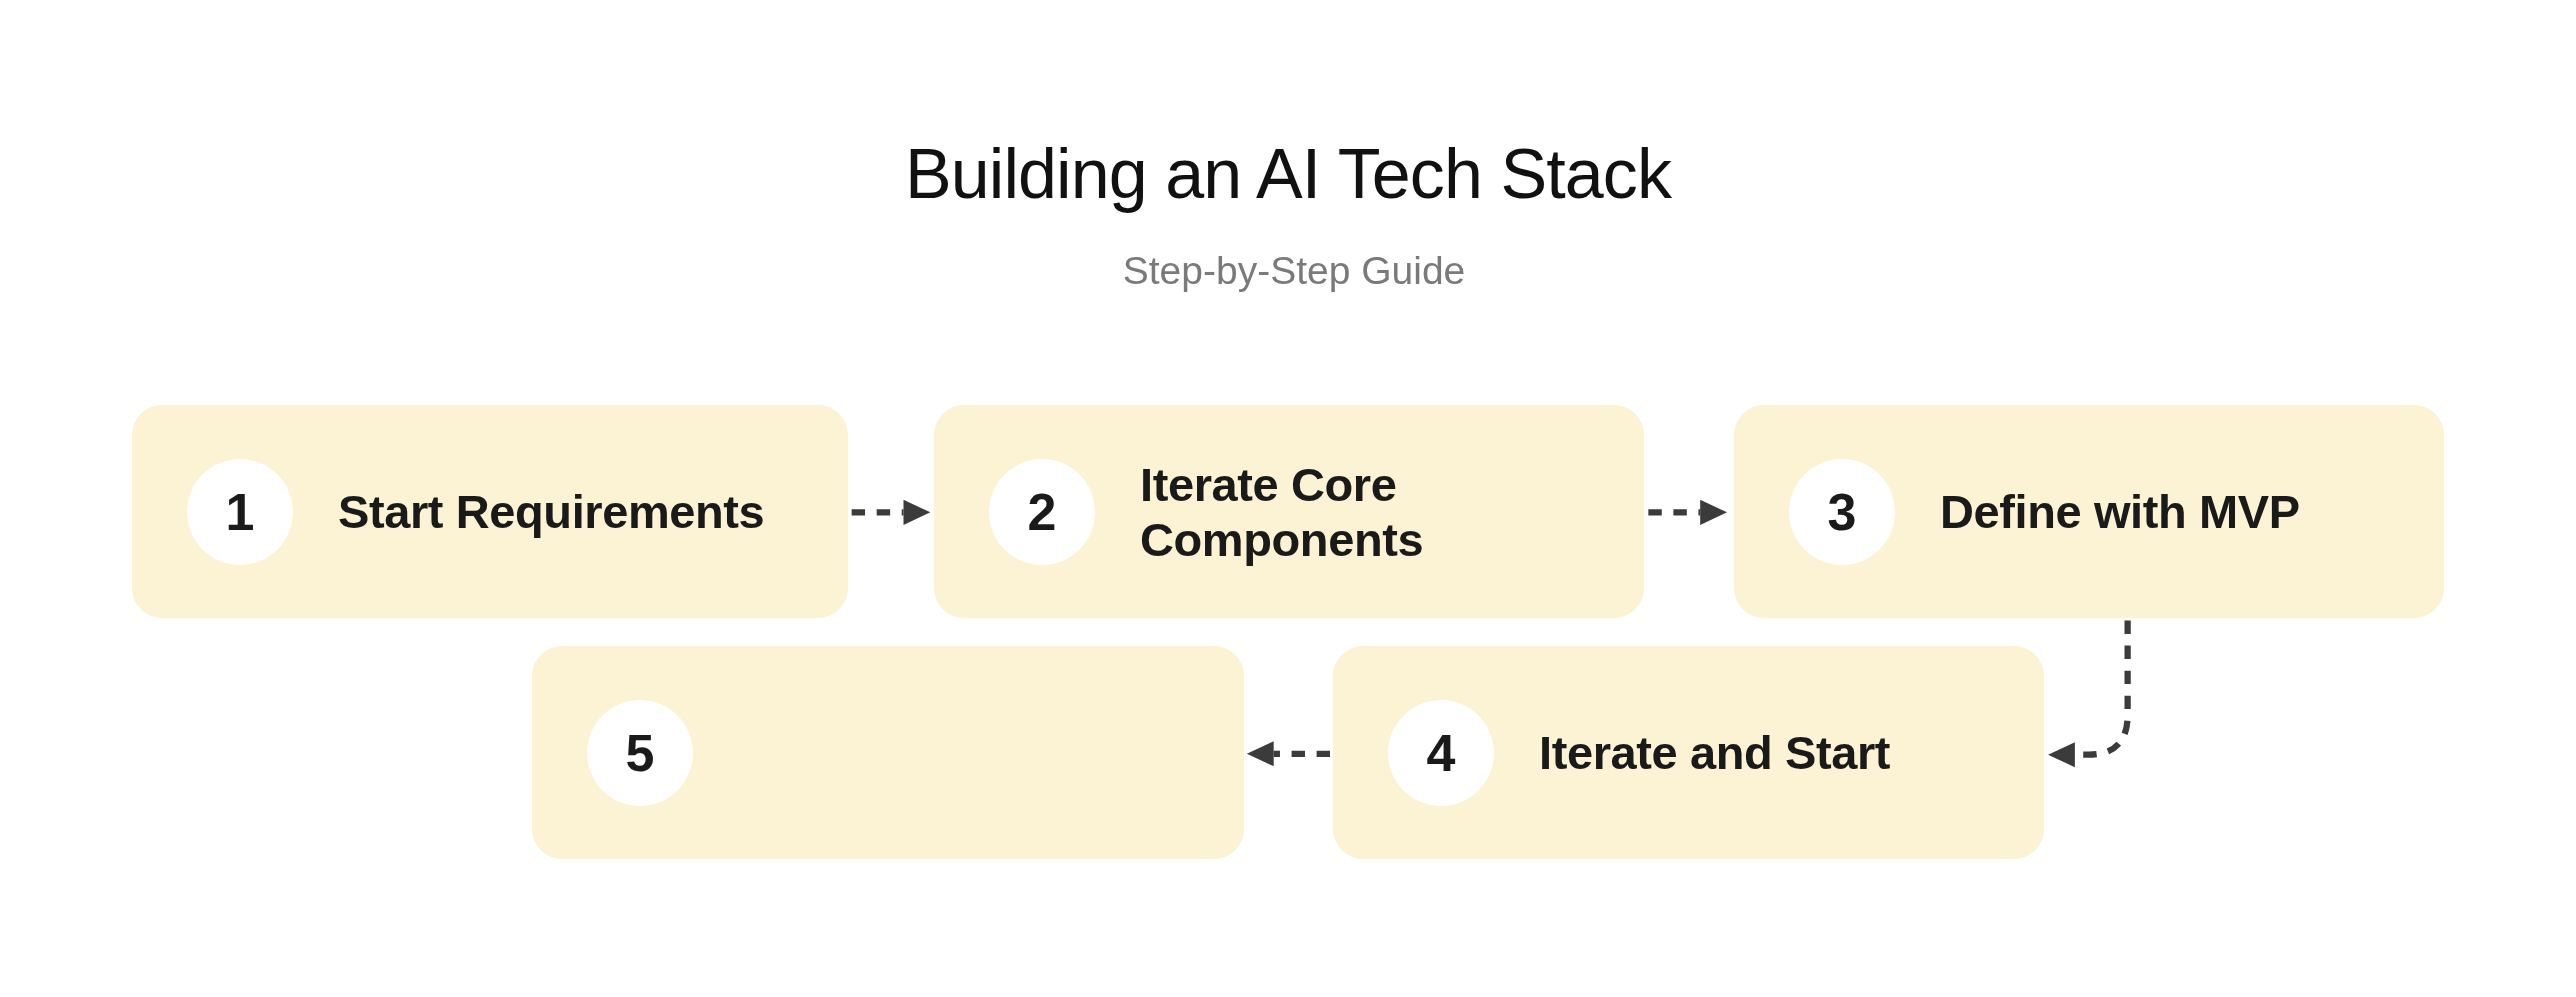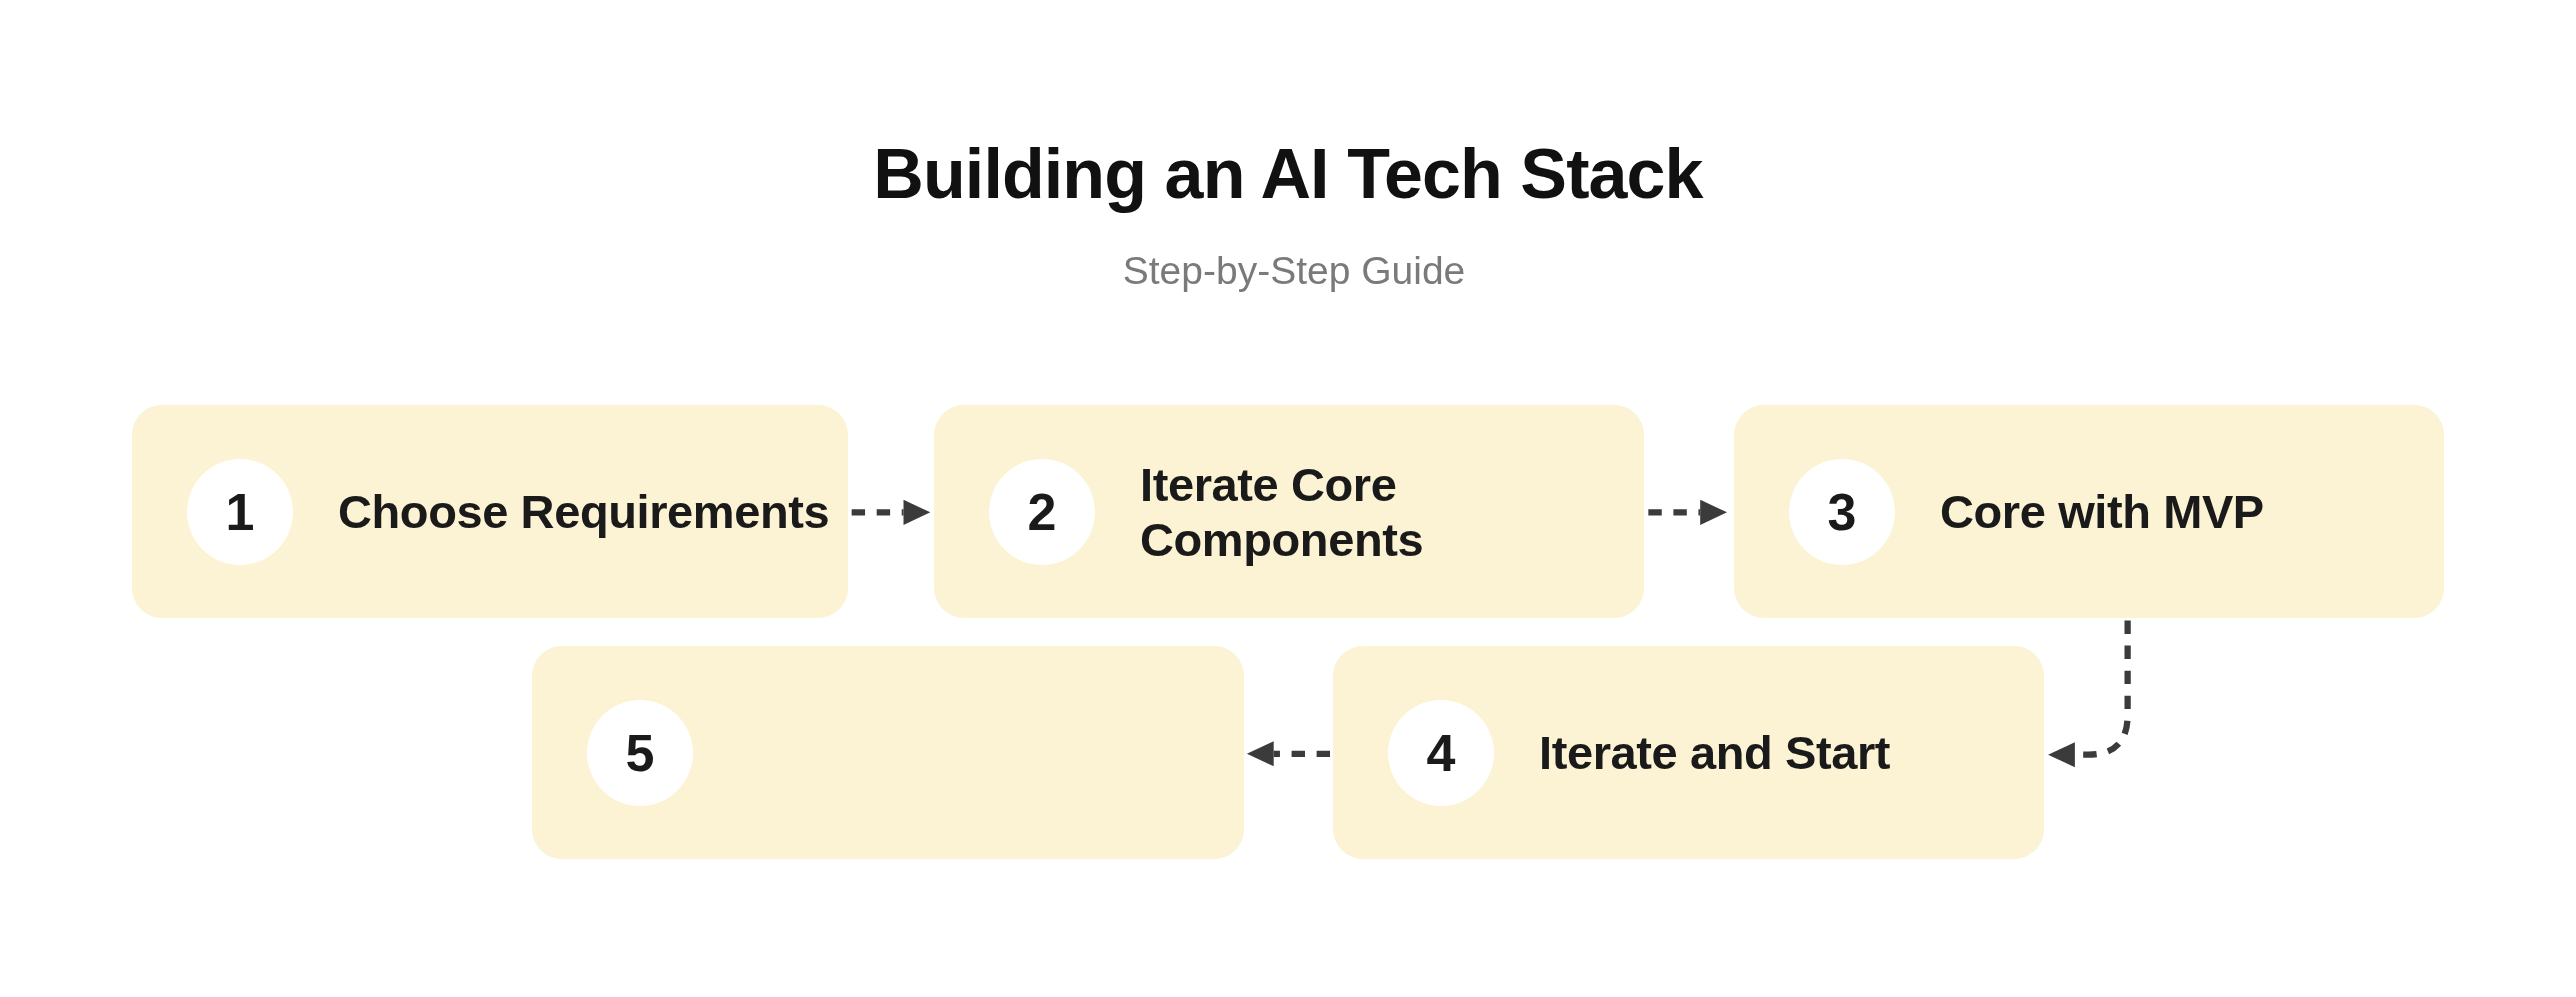--- a/index.html
+++ b/index.html
@@ -19,21 +19,21 @@
     height: 997px;
     background: var(--background);
     overflow: hidden;
     font-family: "Liberation Sans", sans-serif;
   }
   .title {
     position: absolute;
     top: 132px; left: 0; right: 0;
     text-align: center;
     font-size: 70px;
-    font-weight: 700;
+    font-weight: 400;
     letter-spacing: -0.9px;
     line-height: 84px;
     color: var(--title-text);
   }
   .subtitle {
     position: absolute;
     top: 247px; left: 12px; right: 0;
     text-align: center;
     font-size: 39px;
     font-weight: 400;
@@ -94,32 +94,32 @@
 </head>
 <body>
 
 <div class="canvas">
 
   <div class="title">Building an AI Tech Stack</div>
   <div class="subtitle">Step-by-Step Guide</div>
 
   <div class="step step-1">
     <div class="badge">1</div>
-    <div class="label">Choose Requirements</div>
+    <div class="label">Start Requirements</div>
   </div>
 
   <div class="step step-2">
     <div class="badge">2</div>
     <div class="label">Iterate Core
 Components</div>
   </div>
 
   <div class="step step-3">
     <div class="badge">3</div>
-    <div class="label">Core with MVP</div>
+    <div class="label">Define with MVP</div>
   </div>
 
   <div class="step step-4">
     <div class="badge">4</div>
     <div class="label">Iterate and Start</div>
   </div>
 
   <div class="step step-5">
     <div class="badge">5</div>
   </div>

